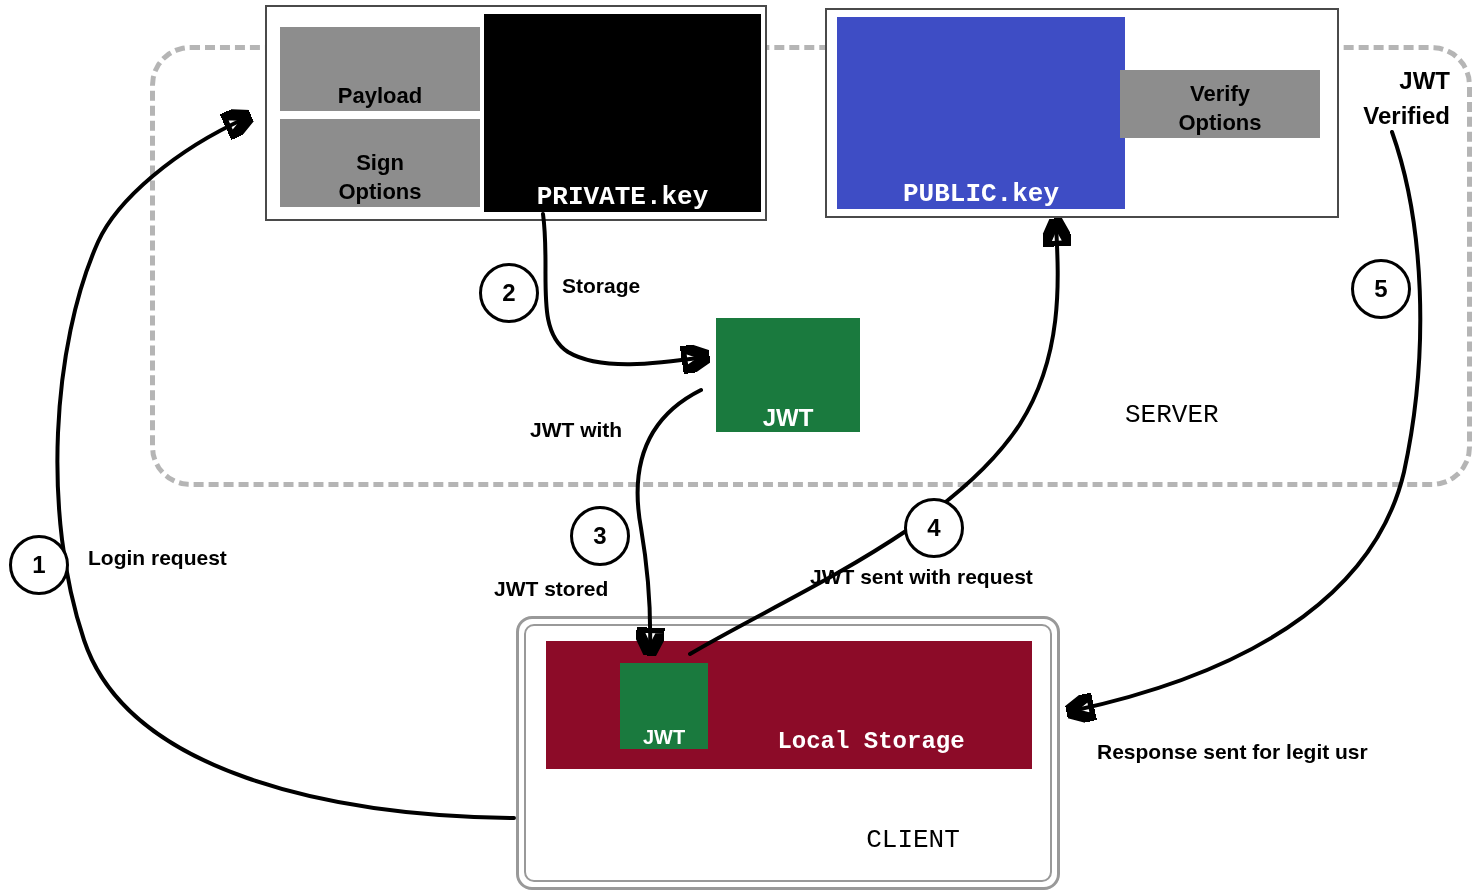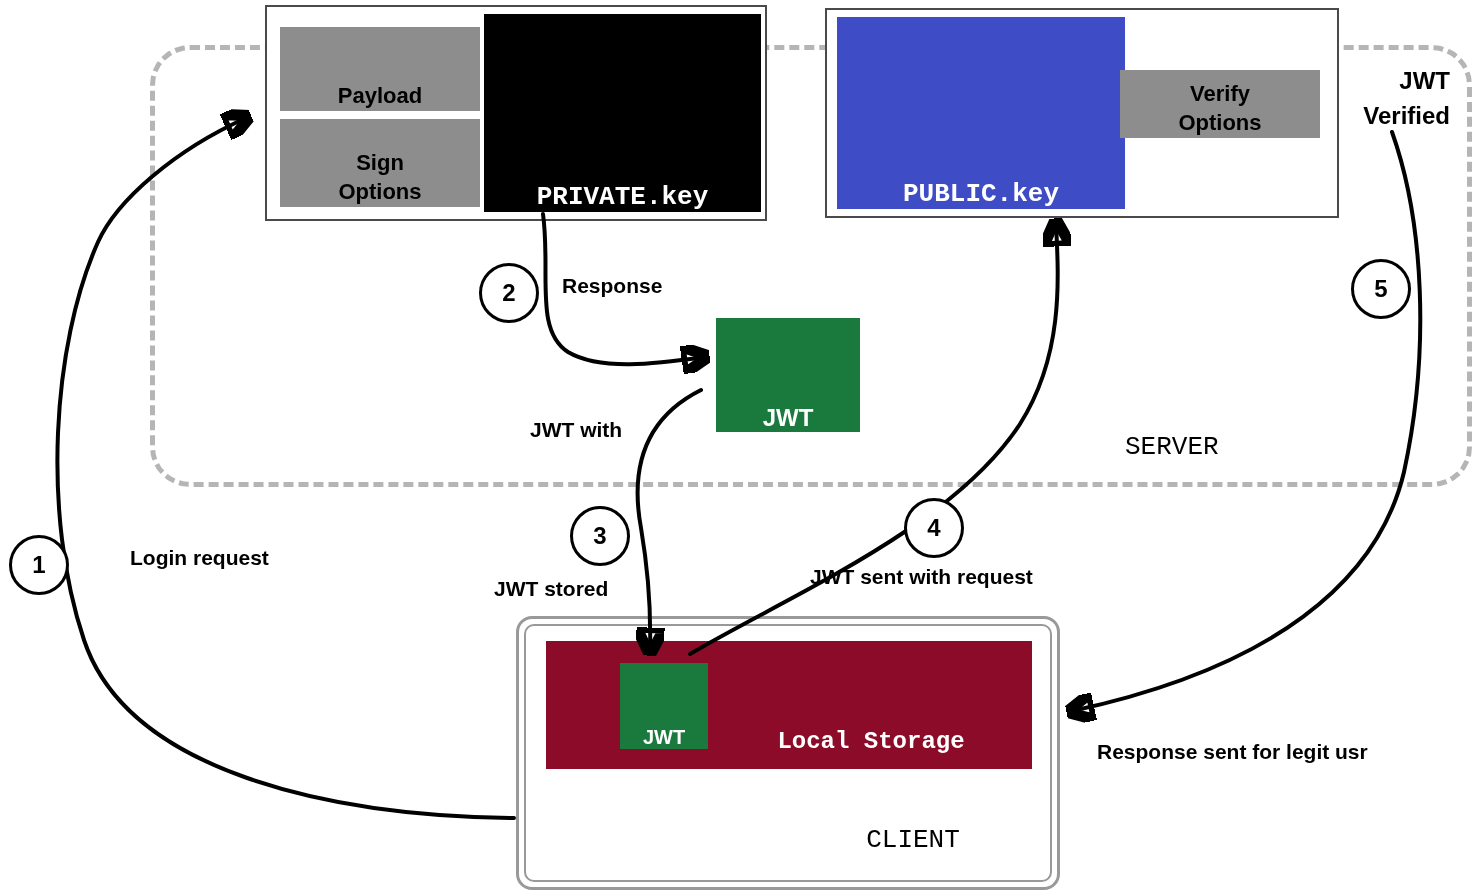--- a/index.html
+++ b/index.html
@@ -125,21 +125,20 @@
     font-size: 21px;
     color: #000000;
     white-space: nowrap;
   }
   .server-label {
     position: absolute;
     left: 1125px; top: 400px;
     font-family: "Liberation Mono", monospace;
     font-size: 26px;
     color: #000000;
-    margin-top: 32px;
   }
   .jwt-verified-label {
     position: absolute;
     left: 1326px; top: 64px; width: 124px;
     font-weight: bold;
     font-size: 24px;
     text-align: right;
     line-height: 1.45;
     white-space: normal;
   }
@@ -215,22 +214,22 @@
     <div class="client-inner"></div>
     <div class="local-storage-box">
       <div class="fill-box jwt-client-box">
         <span>JWT</span>
       </div>
       <div class="local-storage-label">Local Storage</div>
     </div>
     <div class="client-label">CLIENT</div>
   </div>
 
-  <div class="anno" style="left:88px; top:546px;margin-left:42px;">Login request</div>
-  <div class="anno" style="left:562px; top:274px;">Response</div>
+  <div class="anno" style="left:88px; top:546px;">Login request</div>
+  <div class="anno" style="left:562px; top:274px;">Storage</div>
   <div class="anno" style="left:530px; top:418px;">JWT with</div>
   <div class="anno" style="left:494px; top:577px;">JWT stored</div>
   <div class="anno" style="left:810px; top:565px;">JWT sent with request</div>
   <div class="anno" style="left:1097px; top:740px;">Response sent for legit usr</div>
   <div class="jwt-verified-label">JWT Verified</div>
 
   <svg class="arrows-svg" viewBox="0 0 1480 896" xmlns="http://www.w3.org/2000/svg">
     <defs>
       <marker id="ah" viewBox="0 0 10 10" refX="8" refY="5" markerWidth="7" markerHeight="7" orient="auto">
         <path d="M 0 0 L 10 5 L 0 10 z" fill="#000000" stroke="none"></path>

